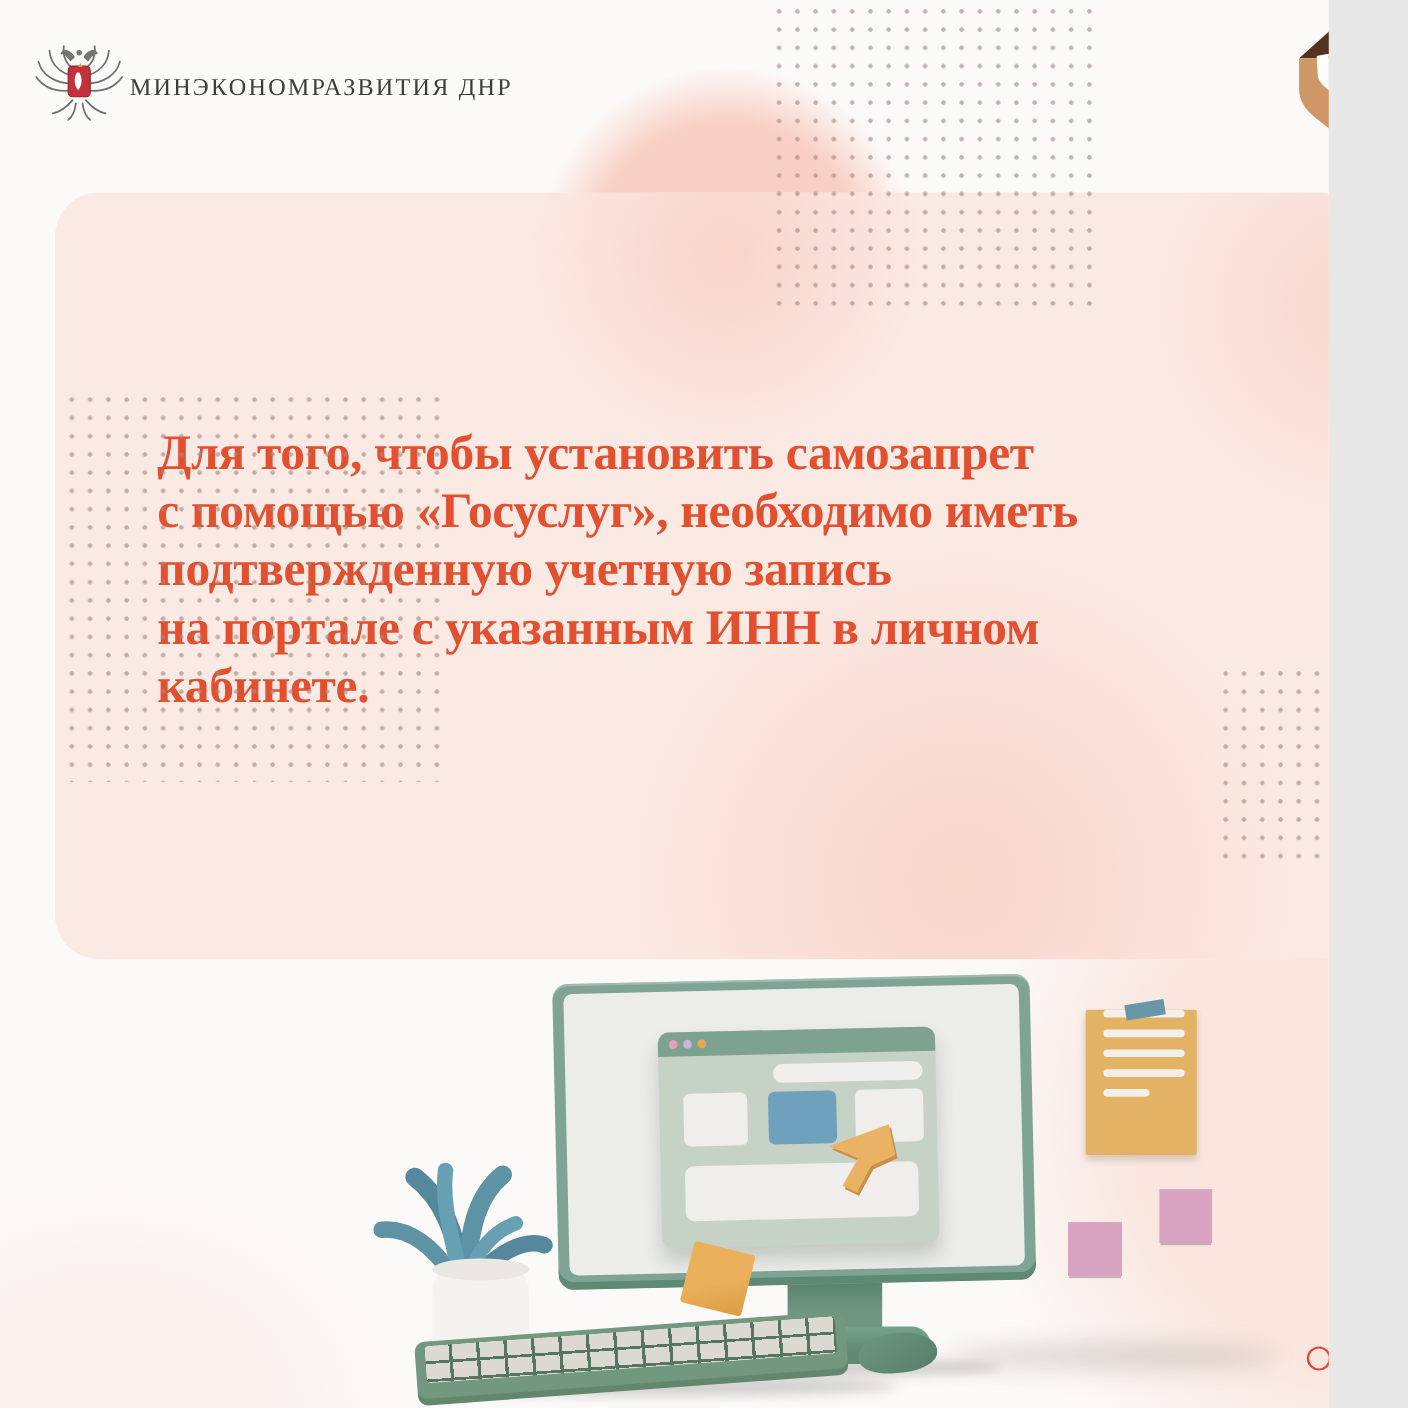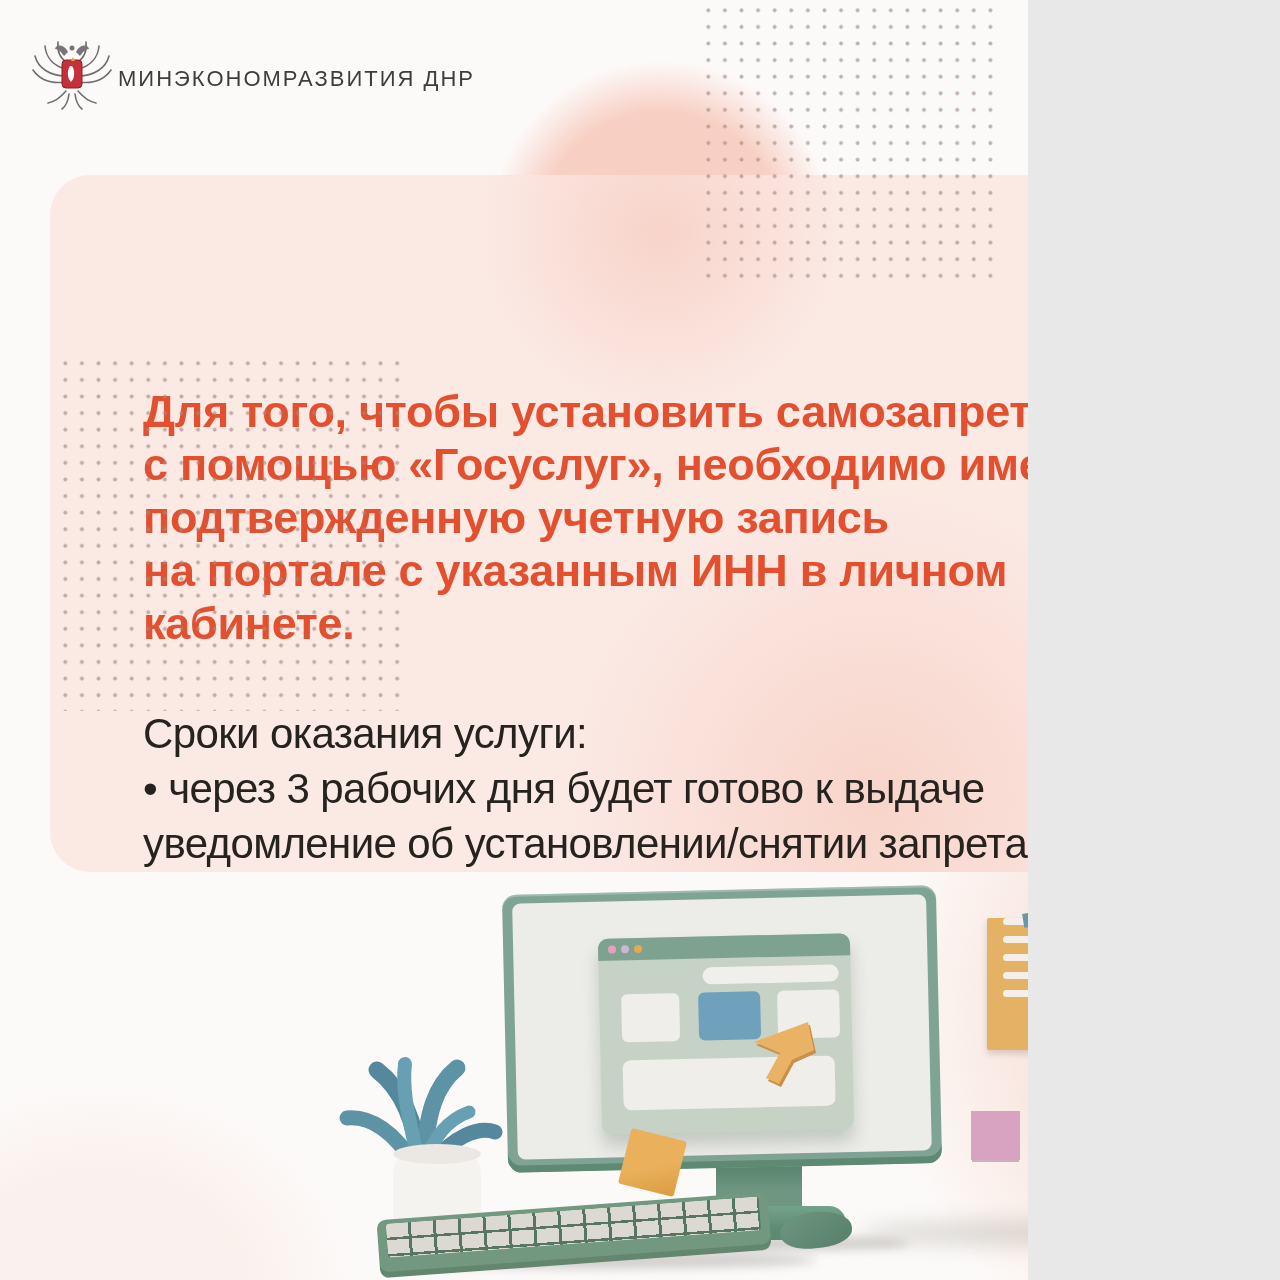--- a/index.html
+++ b/index.html
@@ -1,19 +1,19 @@
 <!DOCTYPE html>
 <html><head>
 <meta charset="utf-8">
 <style>
   html,body{margin:0;padding:0;background:#e8e8e8;}
   .canvas{
-    position:relative;width:1028px;height:1280px;overflow:hidden;
+    position:relative;width:1208px;height:1280px;overflow:hidden;
     background:#FCFAF9;
-    font-family:Liberation Sans, sans-serif;
+    font-family:Liberation Serif, serif;
   }
   
   .bg-blob{position:absolute;border-radius:50%;z-index:0;}
   .blob-top{
     left:488px;top:60px;width:345px;height:345px;
     background:radial-gradient(closest-side,rgba(248,205,193,.95) 70%,rgba(248,205,193,0) 100%);
   }
   .blob-right{
     left:880px;top:640px;width:760px;height:760px;
     background:radial-gradient(closest-side,rgba(248,219,209,.65) 60%,rgba(248,219,209,0) 100%);
@@ -182,27 +182,20 @@
 
   <div class="card">
     <div class="blobs"></div>
     <div class="heading">
       <span>Для того, чтобы установить самозапрет</span>
       <span>с помощью «Госуслуг», необходимо иметь</span>
       <span>подтвержденную учетную запись</span>
       <span>на портале с указанным ИНН в личном</span>
       <span>кабинете.</span>
     </div>
-    <div class="body-text">
-      <span>Сроки оказания услуги:</span>
-      <span>• через 3 рабочих дня будет готово к выдаче</span>
-      <span>уведомление об установлении/снятии запрета</span>
-      <span>на получение кредитов и займов;</span>
-
-    </div>
   </div>
 
   <div class="dots dots-top-right"></div>
   <div class="dots dots-card-left"></div>
   <div class="dots dots-mid-right"></div>
 
   <div class="illu">
 
     <div class="shadow" style="left:388px;top:1228px;width:118px;height:14px;"></div>
     <div class="shadow" style="left:386px;top:1252px;width:430px;height:17px;"></div>

